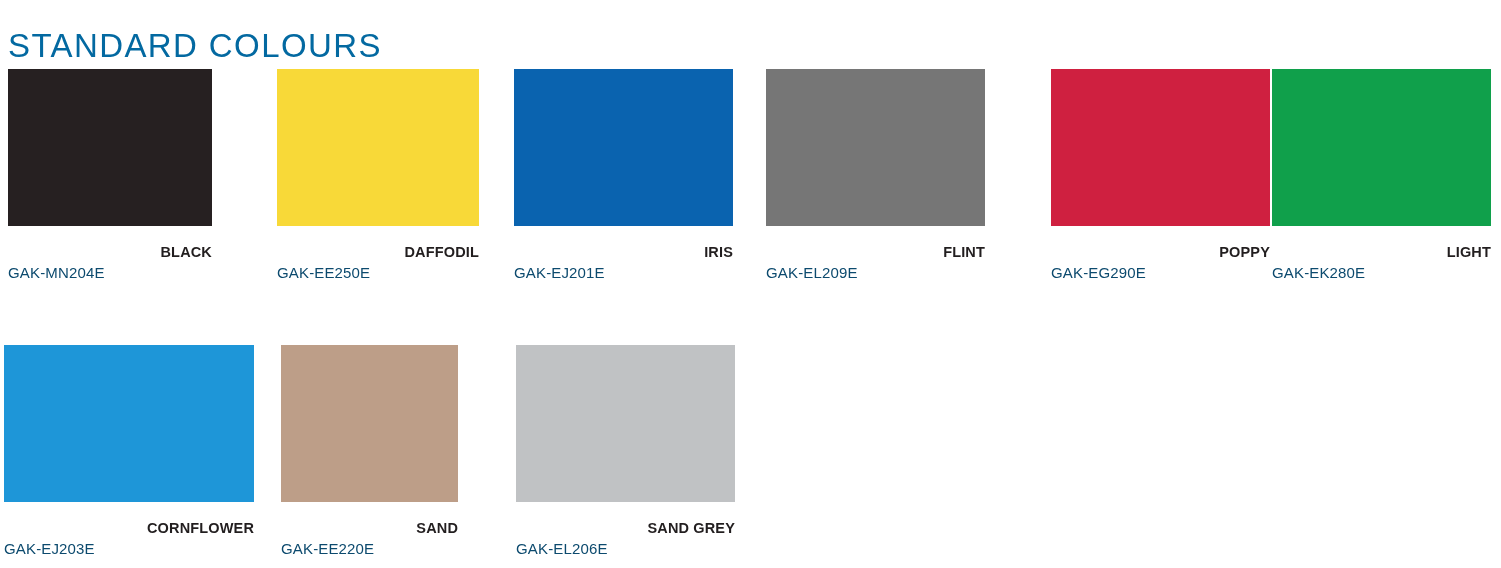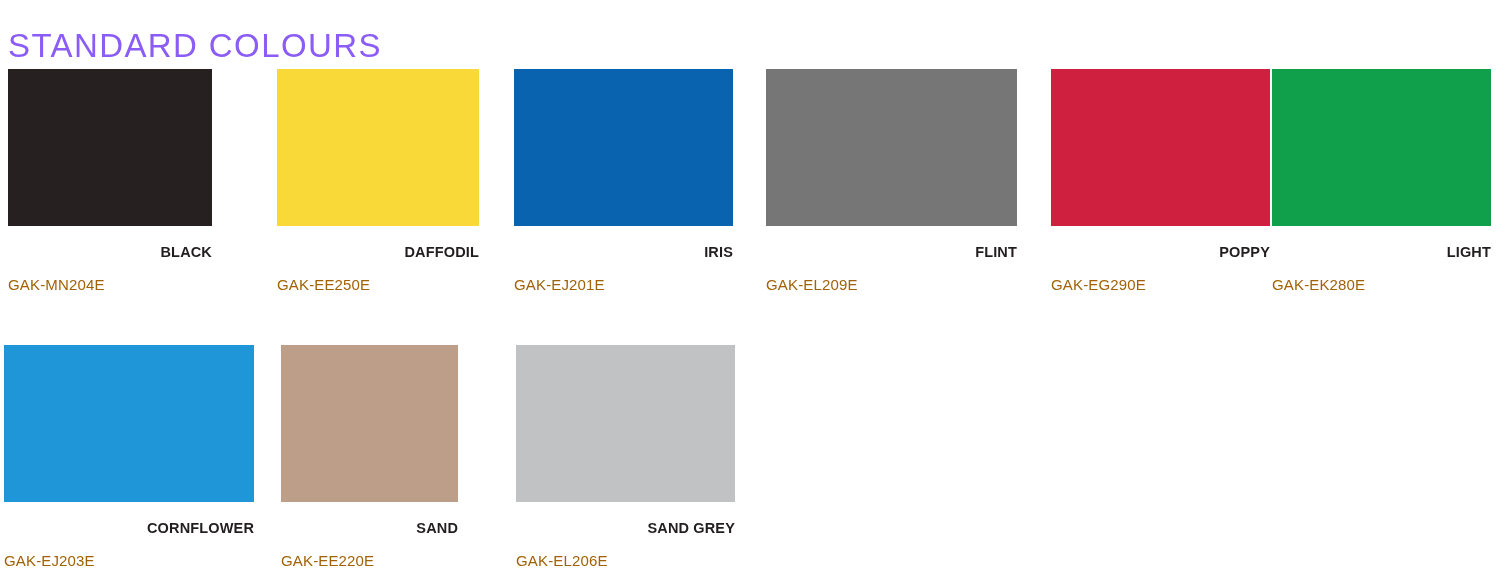--- a/index.html
+++ b/index.html
@@ -15,21 +15,21 @@
     position: relative;
   }
 
   .page-title {
     position: absolute;
     left: 8px;
     top: 4px;
     font-size: 33px;
     font-weight: 300;
     letter-spacing: 1.4px;
-    color: #8b5cf6;
+    color: #0369a1;
     white-space: nowrap;
     line-height: 40px;
   }
 
   .swatch-grid {
     position: absolute;
     left: 0;
     top: 69px;
     width: 1501px;
   }
@@ -57,25 +57,25 @@
     font-size: 14.5px;
     font-weight: bold;
     letter-spacing: 0.15px;
     color: #221e1f;
     line-height: 17px;
     white-space: nowrap;
     text-align: right;
   }
 
   .swatch-code {
-    margin-top: 15px;
+    margin-top: 3px;
     font-size: 15px;
     font-weight: 400;
     letter-spacing: 0.15px;
-    color: #a16207;
+    color: #0c4a6e;
     line-height: 18px;
     white-space: nowrap;
   }
 </style>
 </head>
 <body>
 
 <h1 class="page-title">STANDARD COLOURS</h1>
 
 <div class="swatch-grid">
@@ -88,21 +88,21 @@
       <div class="swatch-cell" style="left: 277px; width: 202px;">
         <div class="swatch-chip" style="background: rgb(248, 217, 56);"></div>
         <div class="swatch-name">DAFFODIL</div>
         <div class="swatch-code">GAK-EE250E</div>
       </div>
       <div class="swatch-cell" style="left: 514px; width: 219px;">
         <div class="swatch-chip" style="background: rgb(10, 99, 175);"></div>
         <div class="swatch-name">IRIS</div>
         <div class="swatch-code">GAK-EJ201E</div>
       </div>
-      <div class="swatch-cell" style="left: 766px; width: 251px;">
+      <div class="swatch-cell" style="left: 766px; width: 219px;">
         <div class="swatch-chip" style="background: rgb(118, 118, 118);"></div>
         <div class="swatch-name">FLINT</div>
         <div class="swatch-code">GAK-EL209E</div>
       </div>
       <div class="swatch-cell" style="left: 1019px; width: 219px; padding-left: 32px;">
         <div class="swatch-chip" style="background: rgb(207, 32, 64);"></div>
         <div class="swatch-name">POPPY</div>
         <div class="swatch-code">GAK-EG290E</div>
       </div>
       <div class="swatch-cell" style="left: 1272px; width: 219px;">

